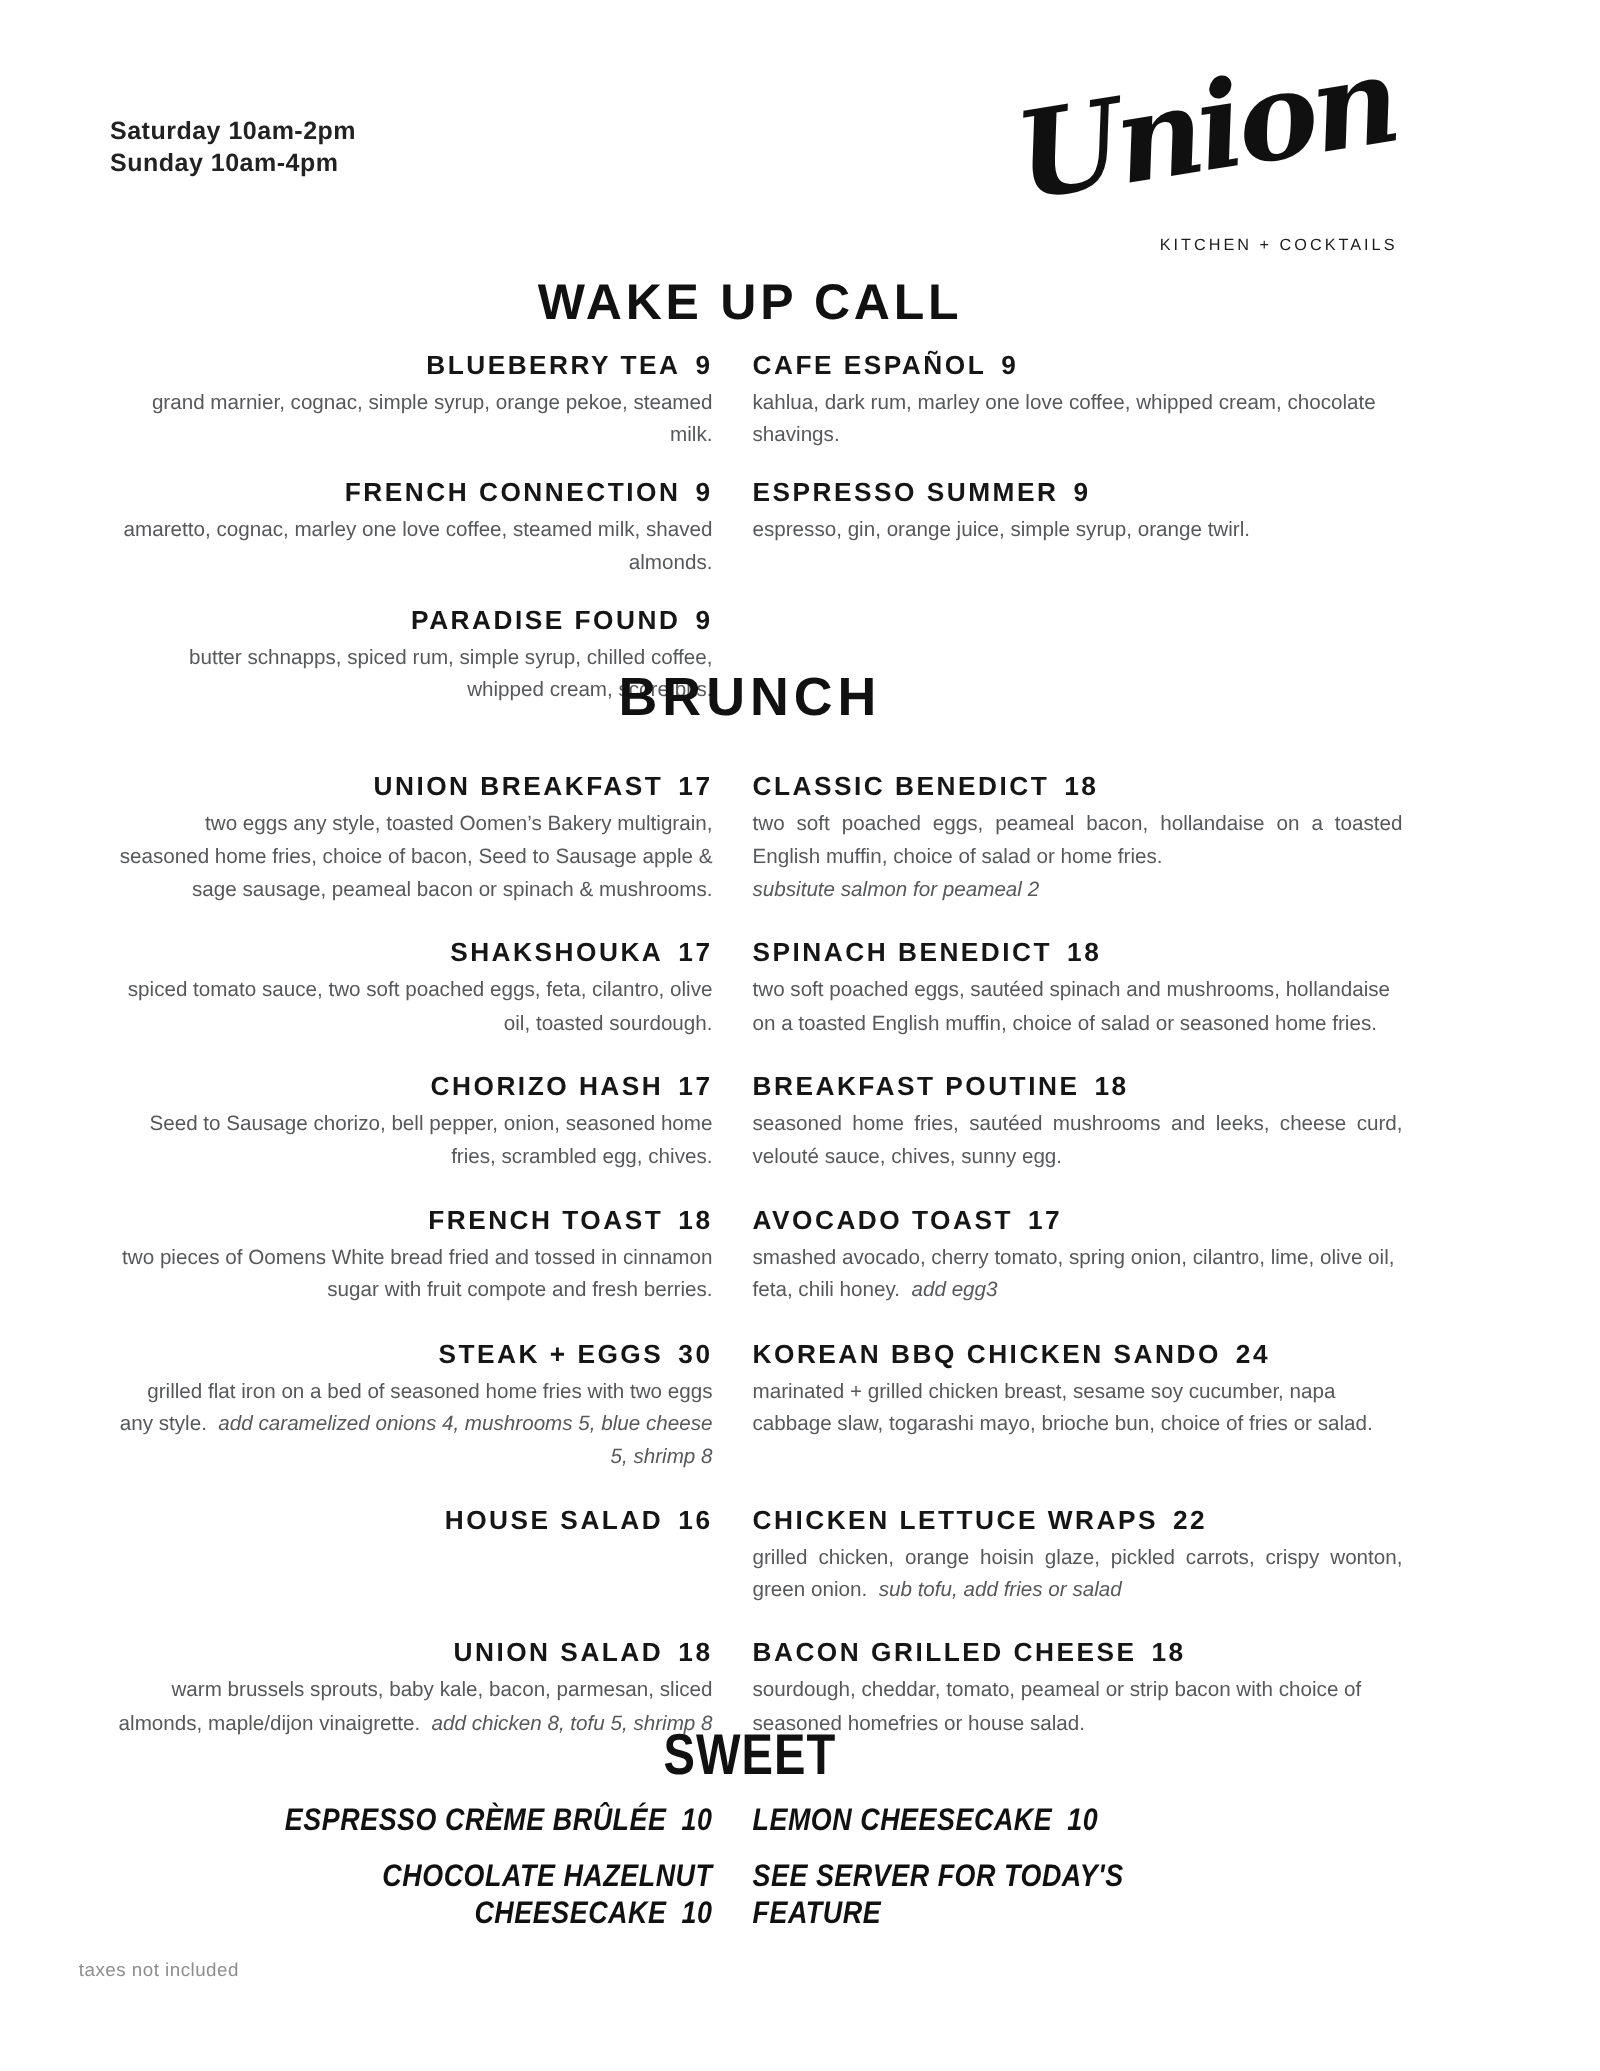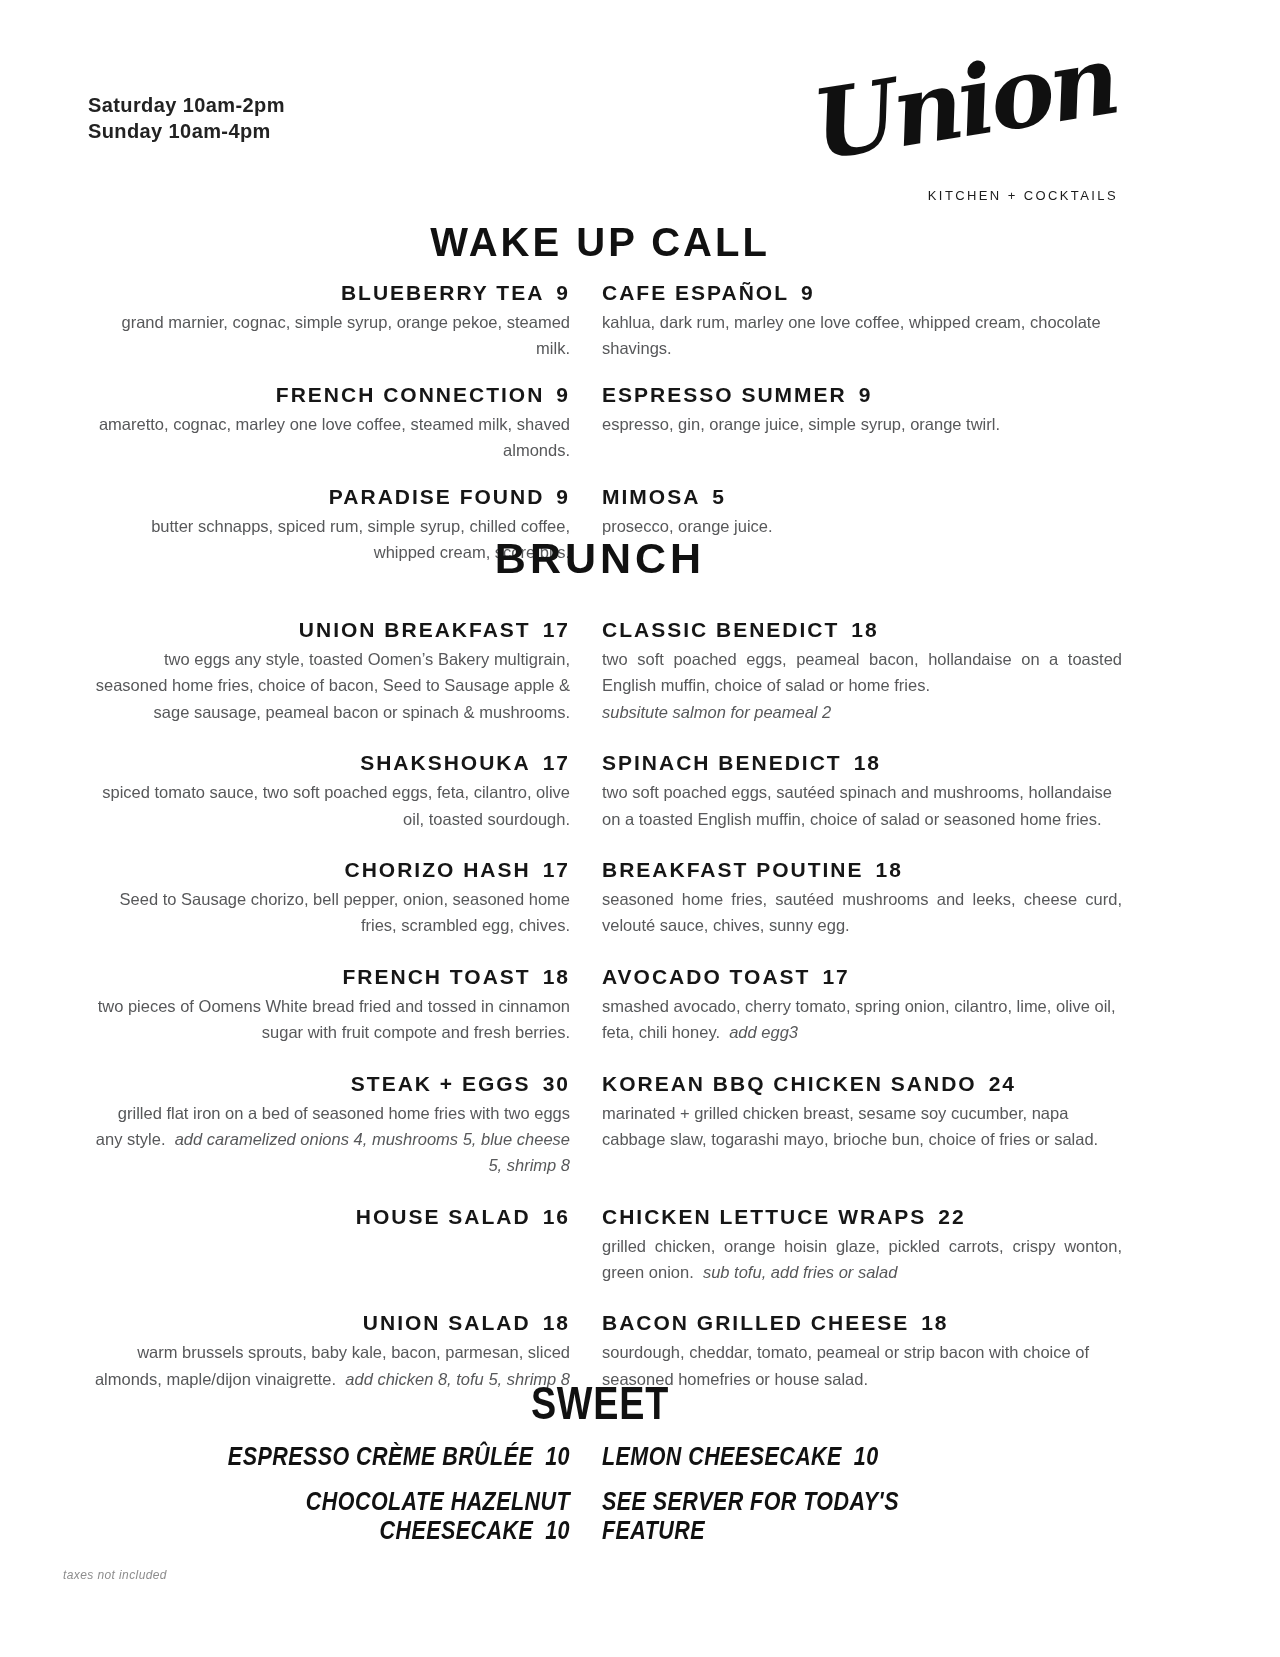--- a/index.html
+++ b/index.html
@@ -69,21 +69,21 @@
     line-height:1.15; color:#111;
   }
   .sweet-item.L { text-align:right; transform:scaleX(.86); transform-origin:100% 0; }
   .sweet-item.R { text-align:left;  transform:scaleX(.86); transform-origin:0 0; }
   .sweet-item .pr { margin-left:14px; }
   .narrow-l { max-width:336px; margin-left:auto; }
   .narrow-r { max-width:396px; }
 
   .footer-note {
     position:absolute; left:63px; top:1568px;
-    font-size:12px; color:#8d8d8d; letter-spacing:.4px;font-style:italic;
+    font-size:15px; color:#8d8d8d; letter-spacing:.4px;
   }
 </style>
 </head>
 <body>
 
 <div class="page">
 
   <div class="hours">
     <div>Saturday 10am-2pm</div>
     <div>Sunday 10am-4pm</div>
@@ -113,24 +113,20 @@
     </div>
     <div class="item R">
       <div class="item-title"><span>ESPRESSO SUMMER</span><span class="pr">9</span></div>
       <div class="item-desc"><span>espresso, gin, orange juice, simple syrup, orange twirl.</span></div>
     </div>
 
     <div class="item L">
       <div class="item-title"><span>PARADISE FOUND</span><span class="pr">9</span></div>
       <div class="item-desc"><span>butter schnapps, spiced rum, simple syrup, chilled coffee, whipped cream, score bits.</span></div>
     </div>
-    <div class="item R">
-      <div class="item-title"><span>MIMOSA</span><span class="pr">5</span></div>
-      <div class="item-desc"><span>prosecco, orange juice.</span></div>
-    </div>
   </div>
 
   <div class="big-heading h-brunch">BRUNCH</div>
 
   <div class="menu-grid g-brunch">
 
     <div class="item L">
       <div class="item-title"><span>UNION BREAKFAST</span><span class="pr">17</span></div>
       <div class="item-desc"><span>two eggs any style, toasted Oomen’s Bakery multigrain, seasoned home fries, choice of bacon, Seed to Sausage apple &amp; sage sausage, peameal bacon or spinach &amp; mushrooms.</span></div>
     </div>

